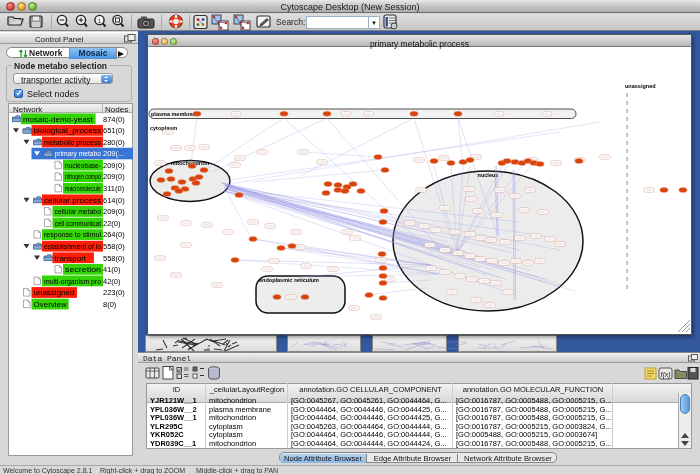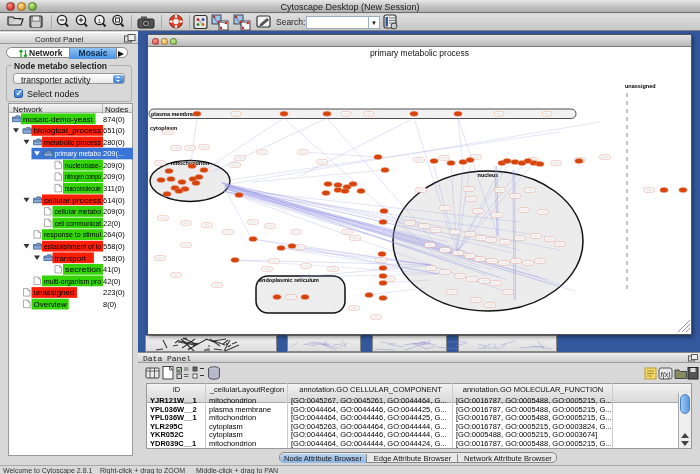--- a/index.html
+++ b/index.html
@@ -13,38 +13,38 @@
 
 #cp { left:0; top:31px; width:138px; height:434px; background:#d8d8d8; }
 #cptitle { left:0; top:32px; width:138px; height:12px; background:linear-gradient(#efefef,#cfcfcf); border-top:1px solid #fff; border-bottom:1px solid #9a9a9a; }
 #cptitle span { position:absolute; left:4px; top:1.5px; font-size:8px; color:#222;margin-left:31px; }
 #tabs { left:6px; top:47px; width:122px; height:11px; background:#fff; border:1px solid #8a8a8a; border-radius:5.5px; }
 #tabnet { position:absolute; left:22px; top:0px; width:52px; height:11px; font-size:8.5px; font-weight:bold; color:#222; line-height:11px; }
 #tabmos { position:absolute; left:62px; top:0; width:48px; height:11px; background:linear-gradient(#8fc3f3,#4a94e2); border-left:1px solid #8a8a8a; border-right:1px solid #8a8a8a; font-size:8.5px; font-weight:bold; color:#0a2a50; text-align:center; line-height:11px; }
 #tabarr { position:absolute; right:3px; top:2.5px; width:0; height:0; border-left:6px solid #111; border-top:3.5px solid transparent; border-bottom:3.5px solid transparent; }
 #groupbox { left:6px; top:65px; width:126px; height:37px; border:1px solid #b0b0b0; border-radius:3px; }
 #grouplbl { left:12px; top:61px; font-size:8.5px; font-weight:bold; color:#222; background:#d8d8d8; padding:0 2px; }
-#combo { left:13px; top:73px; width:112px; height:11px; background:linear-gradient(#fff,#e8e8e8); border:1px solid #999; border-radius:3px;text-decoration:underline; }
+#combo { left:13px; top:73px; width:100px; height:11px; background:linear-gradient(#fff,#e8e8e8); border:1px solid #999; border-radius:3px;text-decoration:underline; }
 #combo span { position:absolute; left:7px; top:1px; font-size:8.5px; color:#111; }
 #combobtn { position:absolute; right:0.5px; top:0.5px; width:11px; height:8.5px; background:linear-gradient(#7db2ef,#3a7cd8); border-radius:2px; }
 #combobtn:before { content:""; position:absolute; left:3px; top:1px; border-left:2.5px solid transparent; border-right:2.5px solid transparent; border-bottom:2.5px solid #fff; }
 #combobtn:after { content:""; position:absolute; left:3px; bottom:1px; border-left:2.5px solid transparent; border-right:2.5px solid transparent; border-top:2.5px solid #fff; }
 #cb { left:14px; top:89px; width:8.5px; height:8.5px; background:linear-gradient(#6aa7ea,#3576cf); border:1px solid #2a5ea8; border-radius:2px; }
 #cb:before { content:"\2713"; position:absolute; left:0.5px; top:-2.5px; color:#fff; font-size:9px; font-weight:bold; }
 #cblbl { left:27px; top:89px; font-size:9px; color:#111; }
 #treebox { left:8px; top:103px; width:125px; height:353px; background:#fff; border:1px solid #9a9a9a; }
 #treehead { left:8px; top:103px; width:125px; height:10px; background:linear-gradient(#f4f4f4,#dcdcdc); border:1px solid #9a9a9a; border-bottom:1px solid #b0b0b0; }
 #treehead .h1 { position:absolute; left:4px; top:0.5px; font-size:8px; color:#111; }
 #treehead .h2 { position:absolute; left:96px; top:0.5px; font-size:8px; color:#111; }
 #treehead .div { position:absolute; left:93px; top:0; width:1px; height:10px; background:#b8b8b8; }
 
 #desktop { left:138px; top:31px; width:562px; height:434px; background:#33589d; }
 #iwin { left:147px; top:34px; width:545px; height:301px; background:#fff; border:1px solid #555; box-shadow:1px 2px 4px rgba(0,0,0,0.45); }
 #iwtitle { left:147px; top:34px; width:545px; height:13px; background:linear-gradient(#e4e4e4,#b8b8b8); border:1px solid #555; border-bottom:1px solid #777; }
-#iwtitle .t { position:absolute; left:0; right:0; top:13px; text-align:center; font-size:8.5px; color:#111; }
+#iwtitle .t { position:absolute; left:0; right:0; top:4px; text-align:center; font-size:8.5px; color:#111; }
 .ilight { position:absolute; top:3px; width:7px; height:7px; border-radius:50%; border:0.5px solid rgba(0,0,0,0.3); }
 
 #dp { left:138px; top:352px; width:562px; height:113px; background:#d8d8d8; }
 #dptitle { left:138px; top:352px; width:562px; height:11px; background:linear-gradient(#efefef,#cdcdcd); border-bottom:1px solid #9a9a9a; border-top:1px solid #888;font-family:Liberation Mono, monospace; }
 #dptitle span { position:absolute; left:5px; top:1px; font-size:8px; color:#222; }
 #dtable { left:146px; top:383px; width:546px; height:65.5px; background:#fff; border:1px solid #999; }
 #dthead { left:146px; top:383px; width:546px; height:20px; background:linear-gradient(#f2f2f2,#d8d8d8); border:1px solid #999; border-bottom:1px solid #aaa; font-size:7.5px; color:#111; }
 #dthead span { position:absolute; top:1px; text-align:center; }
 .trow { position:absolute; left:146px; width:604px; height:8.1px; font-size:7.5px; color:#000; white-space:nowrap; }
 .trow span { position:absolute; top:0; overflow:hidden; }

